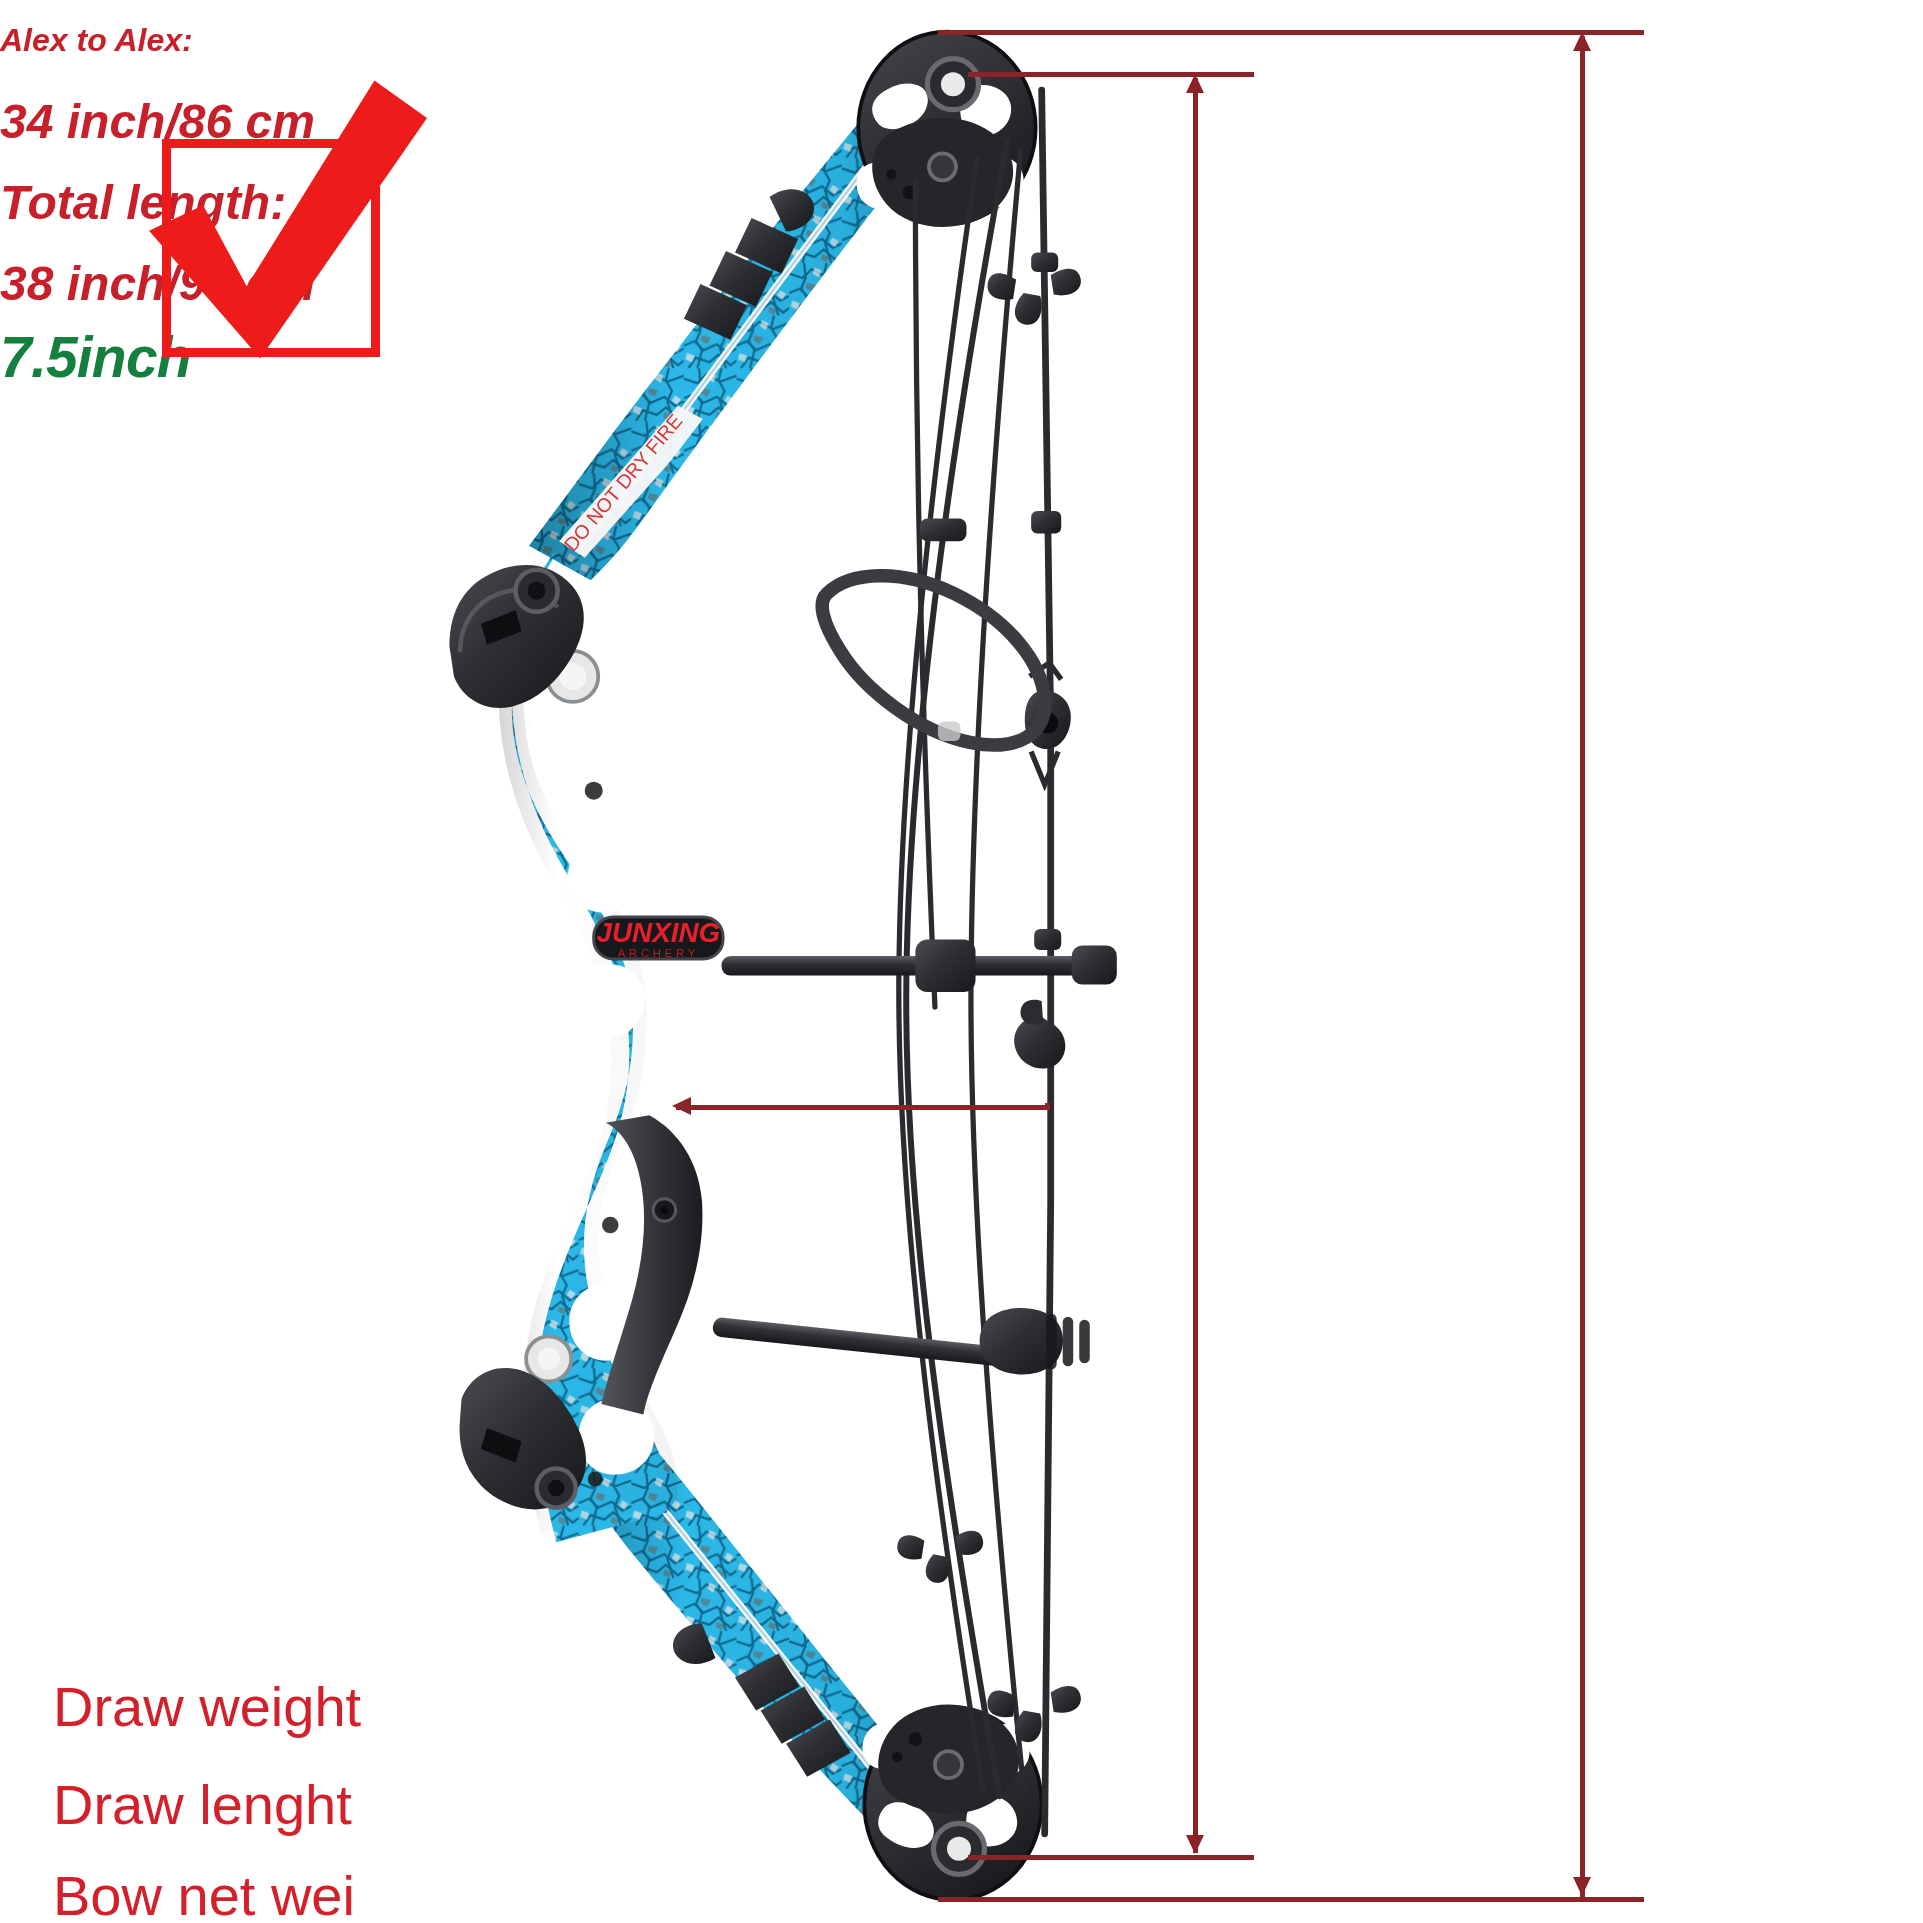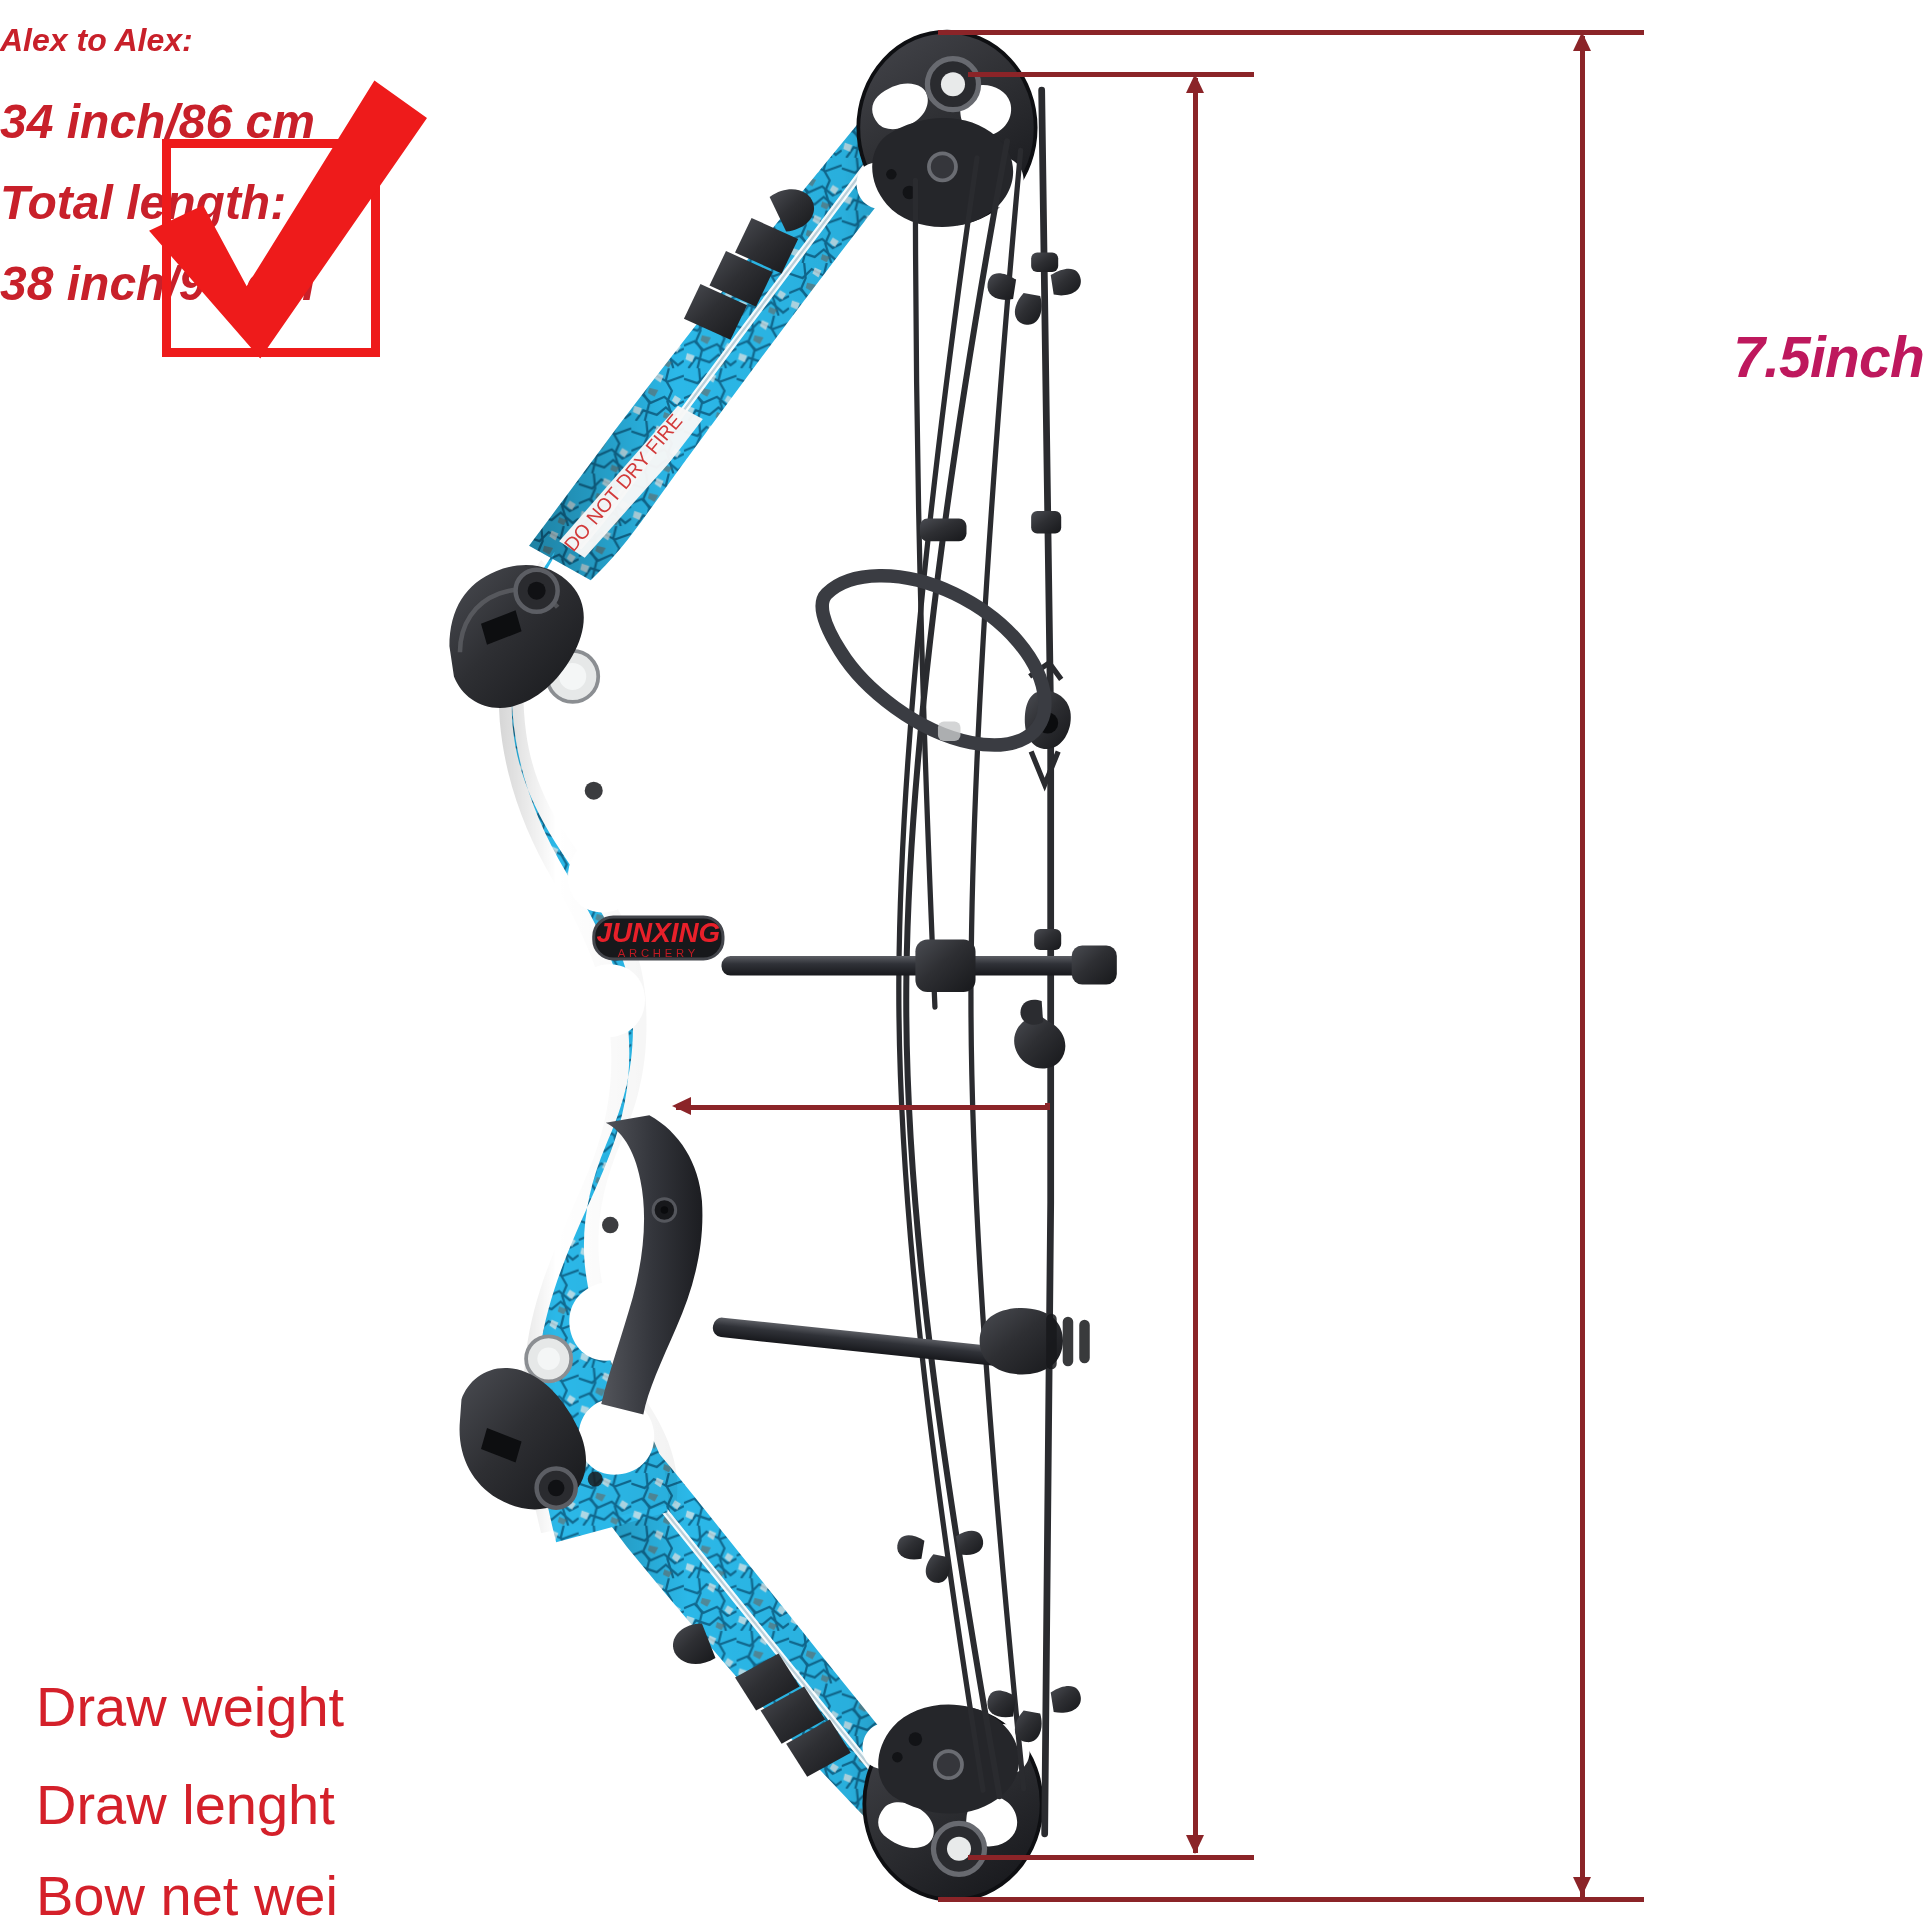--- a/index.html
+++ b/index.html
@@ -6,24 +6,24 @@
   body{width:1924px;height:1924px;position:relative;overflow:hidden;
        font-family:"Liberation Sans", sans-serif;}
 
   #stage{position:absolute;inset:0;width:1924px;height:1924px;background:#ffffff;}
 
   #alex-label{left:1232px;top:945px;font-size:32px;line-height:81px;font-style:italic;font-weight:700;color:#C8202A;}
   #alex-value{left:1232px;top:1027px;font-size:48px;line-height:81px;font-style:italic;font-weight:700;color:#C8202A;}
   #total-label{left:1614px;top:945px;font-size:48px;line-height:81px;font-style:italic;font-weight:700;color:#C8202A;}
   #total-value{left:1614px;top:1027px;font-size:48px;line-height:81px;font-style:italic;font-weight:700;color:#C8202A;}
 
-  #brace-label{left:778px;top:1131px;font-size:57px;font-style:italic;font-weight:700;color:#be185d;letter-spacing:-0.8px;text-align:right;}
+  #brace-label{left:778px;top:1131px;font-size:57px;font-style:italic;font-weight:700;color:#15803d;letter-spacing:-0.8px;}
 
   .spec{position:absolute;left:36px;font-size:56px;color:#D4202A;white-space:nowrap;}
-  #spec-clip{position:absolute;left:0;top:1638px;width:383px;height:286px;overflow:hidden;}
+  #spec-clip{position:absolute;left:17px;top:1638px;width:383px;height:286px;overflow:hidden;}
   #spec-clip .spec{top:auto;}
   #spec-clip .spec:nth-child(1){top:36px;}
   #spec-clip .spec:nth-child(2){top:134px;}
   #spec-clip .spec:nth-child(3){top:225px;}
 
   
   .dimline{position:absolute;background:#8B2428;}
   .hline{height:5.3px;}
   .vline{width:5.3px;}
   .arrow-up,.arrow-dn{position:absolute;width:0;height:0;border-left:9.8px solid transparent;border-right:9.8px solid transparent;}

